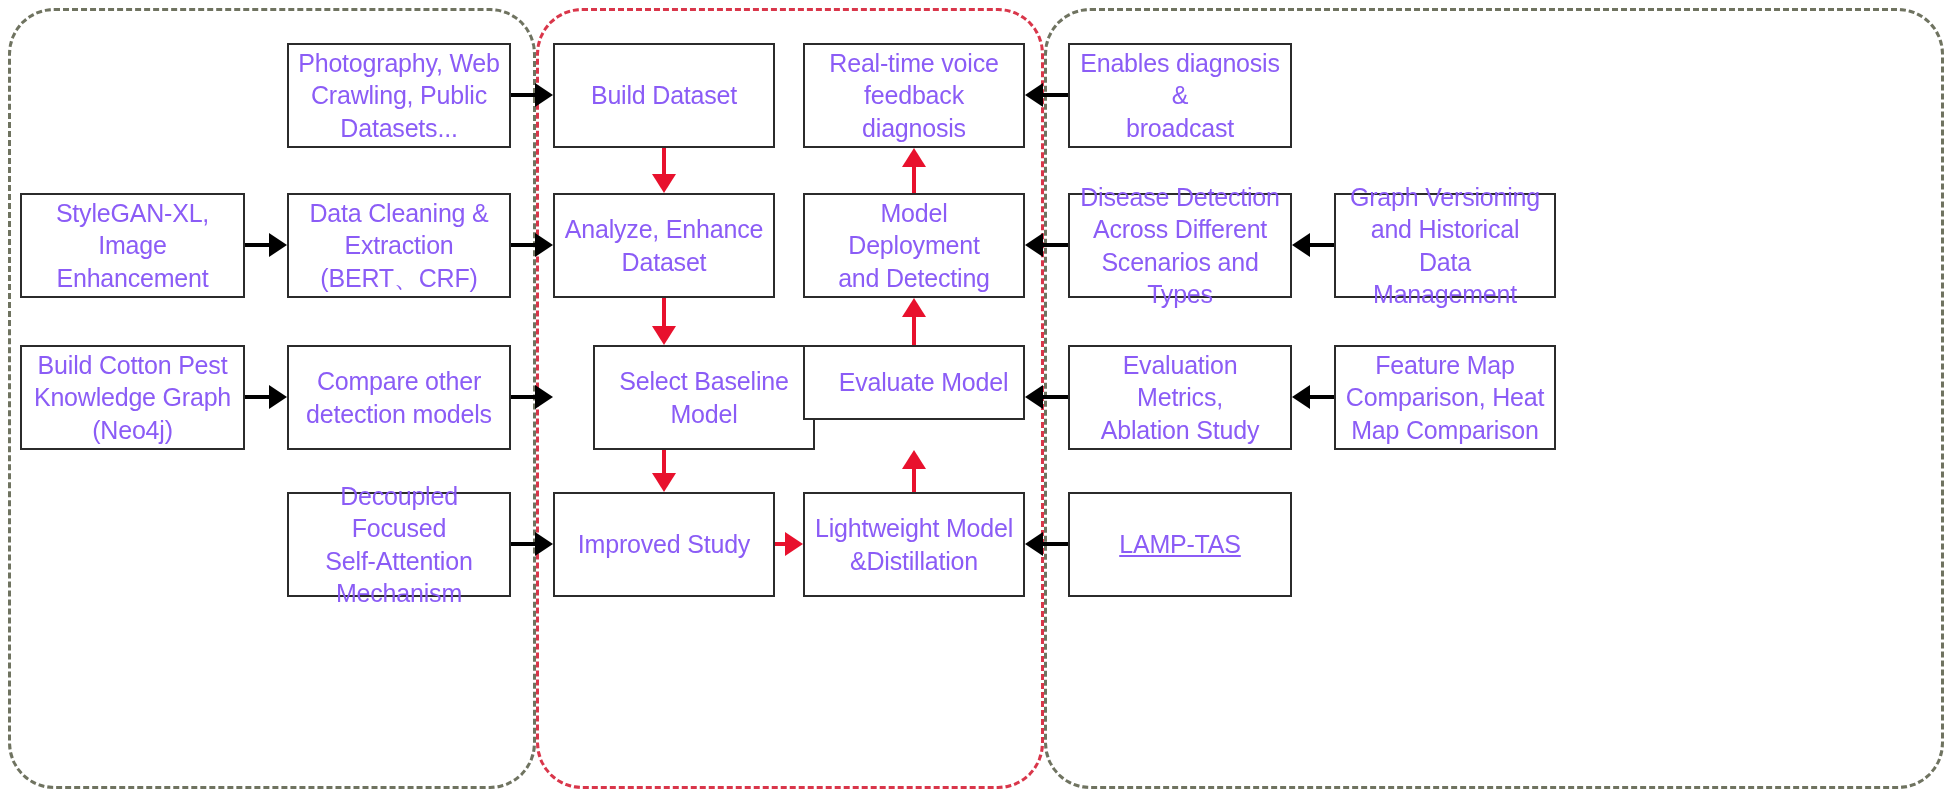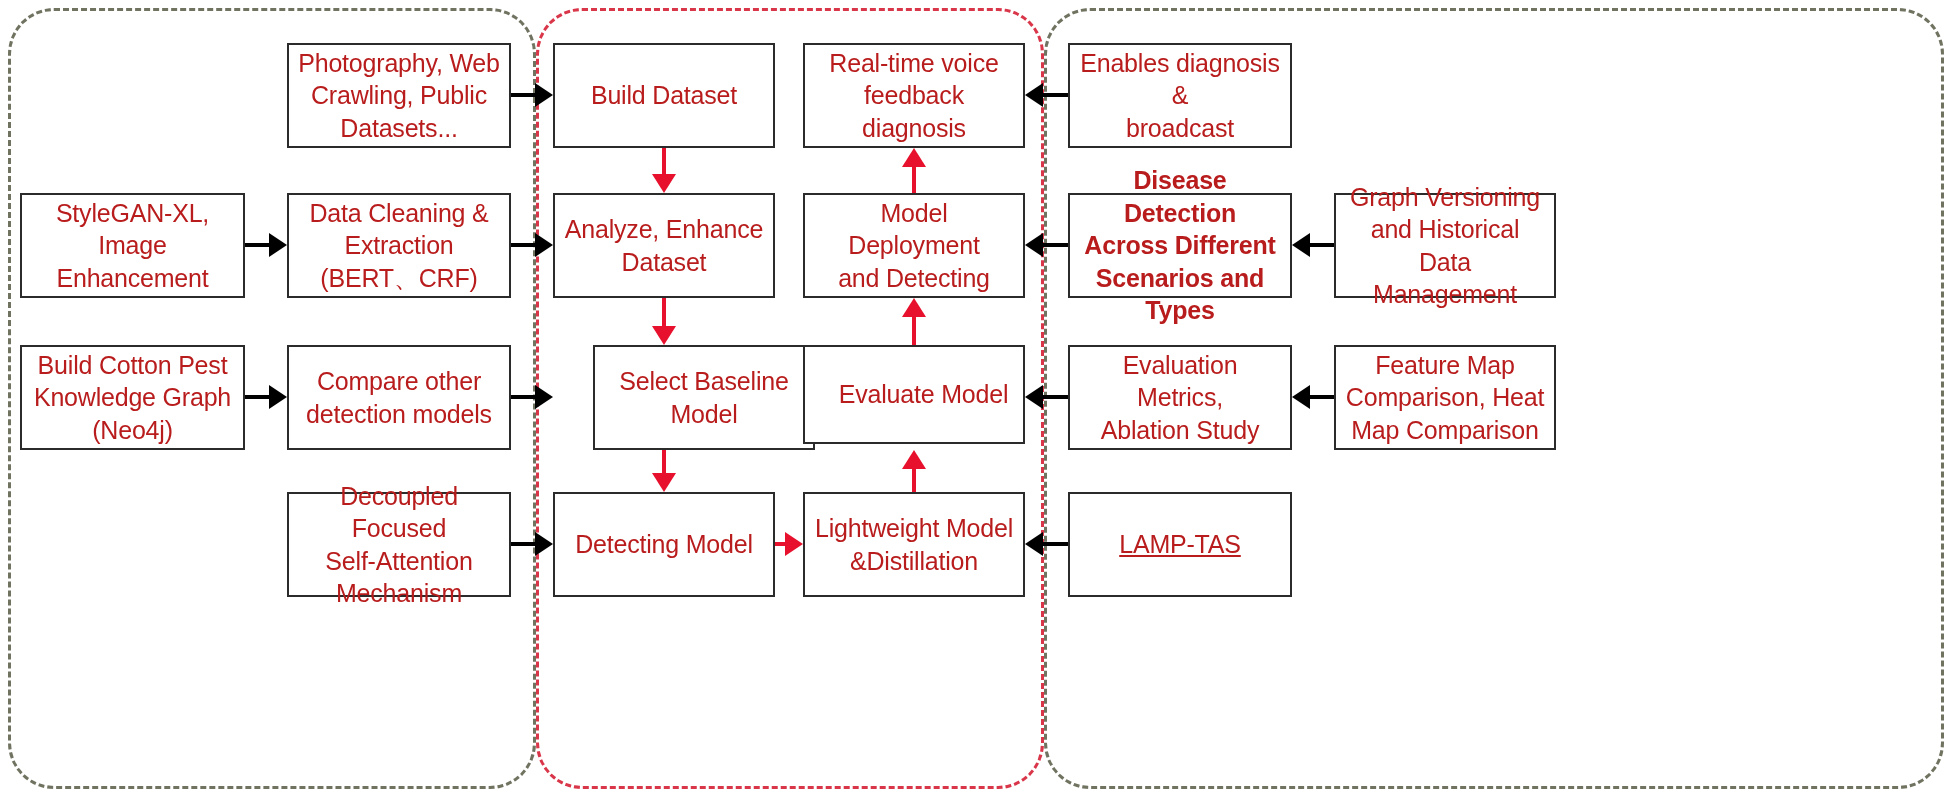--- a/index.html
+++ b/index.html
@@ -34,21 +34,21 @@
   
   .box {
     position: absolute;
     box-sizing: border-box;
     border: 2.5px solid #2b2b2b;
     background: #ffffff;
     display: flex;
     align-items: center;
     justify-content: center;
     text-align: center;
-    color: #b91c1c;
+    color: #8b5cf6;
     font-size: 25px;
     line-height: 1.30;
     padding: 4px 8px;
     letter-spacing: -0.2px;
   }
   .box span { display: block; width: 100%; }
 
   
   .arrow {
     position: absolute;
@@ -139,58 +139,58 @@
   </div>
 
   <div class="box" style="left:803px; top:193px; width:222px; height:105px;">
     <span>Model Deployment<br>and Detecting</span>
   </div>
 
   <div class="box" style="left:553px; top:193px; width:222px; height:105px;">
     <span>Analyze, Enhance<br>Dataset</span>
   </div>
 
-  <div class="box" style="left:1068px; top:193px; width:224px; height:105px;font-weight:bold;">
+  <div class="box" style="left:1068px; top:193px; width:224px; height:105px;">
     <span>Disease Detection<br>Across Different<br>Scenarios and Types</span>
   </div>
 
   <div class="box" style="left:1334px; top:193px; width:222px; height:105px;">
     <span>Graph Versioning<br>and Historical Data<br>Management</span>
   </div>
 
   <div class="box" style="left:20px; top:345px; width:225px; height:105px;">
     <span>Build Cotton Pest<br>Knowledge Graph<br>(Neo4j)</span>
   </div>
 
   <div class="box" style="left:287px; top:345px; width:224px; height:105px;">
     <span>Compare other<br>detection models</span>
   </div>
 
   <div class="box" style="left:553px; top:345px; width:222px; height:105px;margin-left:40px;">
     <span>Select Baseline<br>Model</span>
   </div>
 
-  <div class="box" style="left:803px; top:345px; width:222px; height:99px;padding-left:27px;">
+  <div class="box" style="left:803px; top:345px; width:222px; height:75px;padding-left:27px;">
     <span>Evaluate Model</span>
   </div>
 
   <div class="box" style="left:1068px; top:345px; width:224px; height:105px;">
     <span>Evaluation Metrics,<br>Ablation Study</span>
   </div>
 
   <div class="box" style="left:1334px; top:345px; width:222px; height:105px;">
     <span>Feature Map<br>Comparison, Heat<br>Map Comparison</span>
   </div>
 
   <div class="box" style="left:287px; top:492px; width:224px; height:105px;">
     <span>Decoupled Focused<br>Self-Attention<br>Mechanism</span>
   </div>
 
   <div class="box" style="left:553px; top:492px; width:222px; height:105px;">
-    <span>Detecting Model</span>
+    <span>Improved Study</span>
   </div>
 
   <div class="box" style="left:803px; top:492px; width:222px; height:105px;">
     <span>Lightweight Model<br>&amp;Distillation</span>
   </div>
 
   <div class="box" style="left:1068px; top:492px; width:224px; height:105px;text-decoration:underline;">
     <span>LAMP-TAS</span>
   </div>
 

